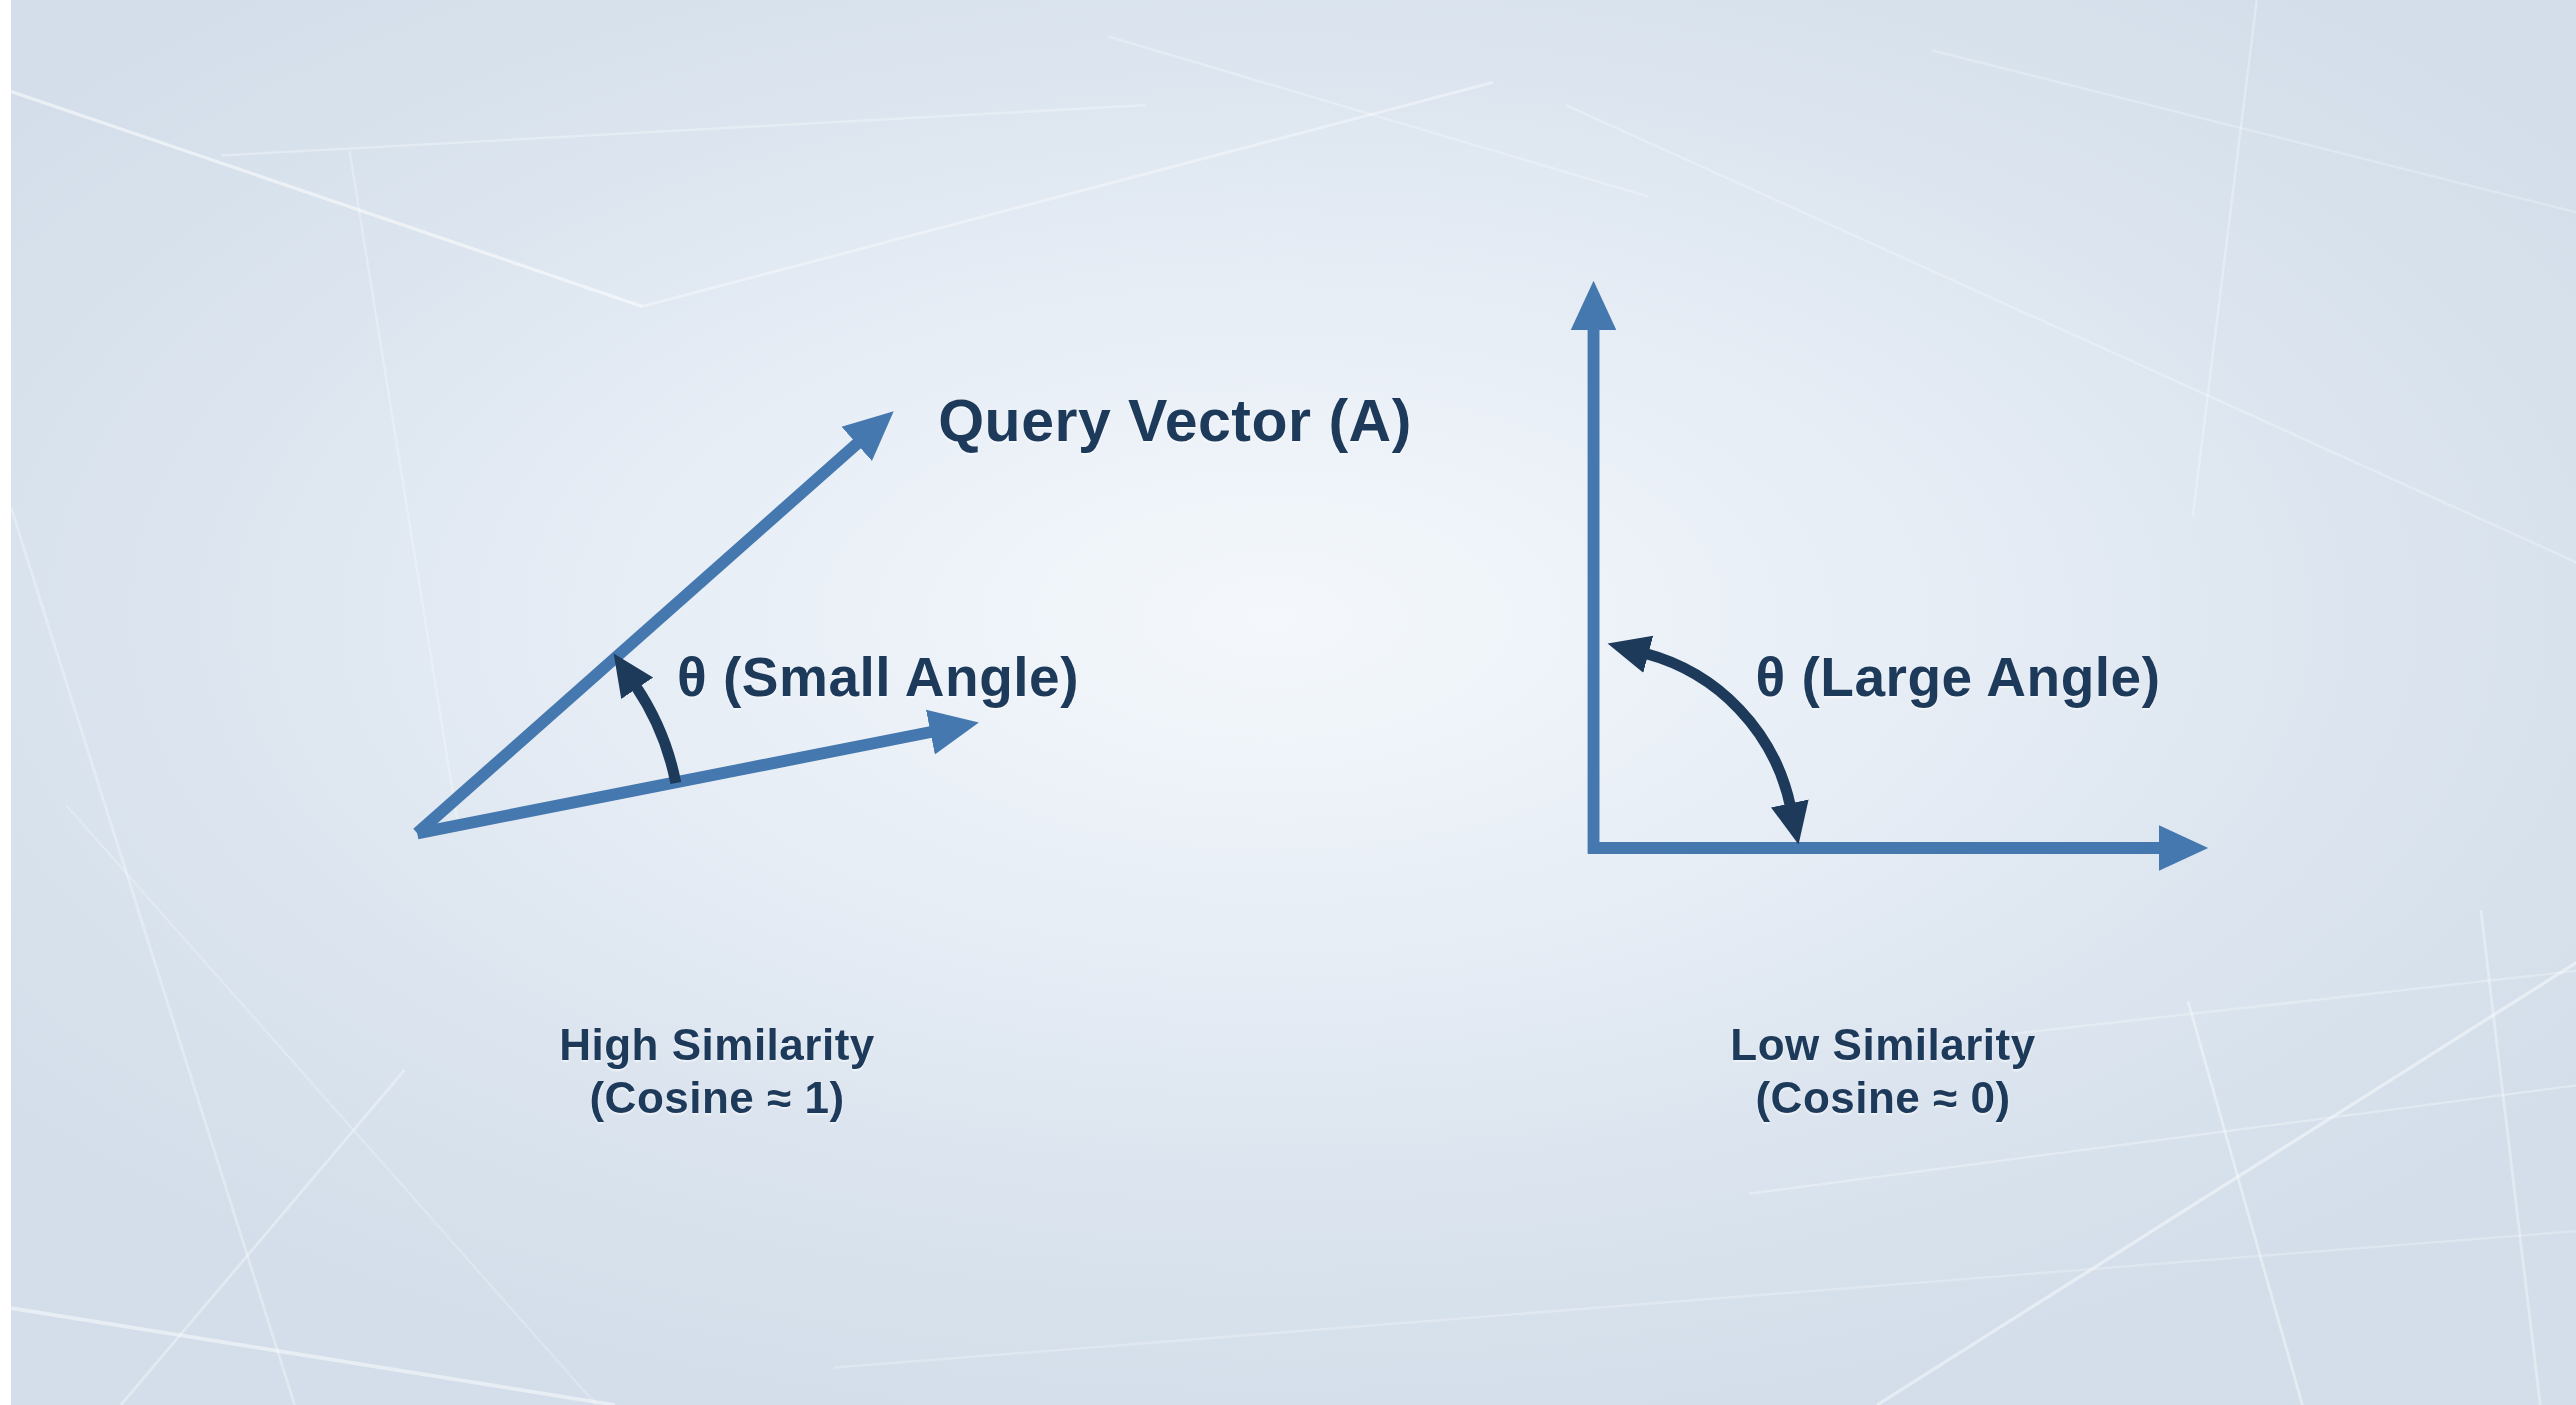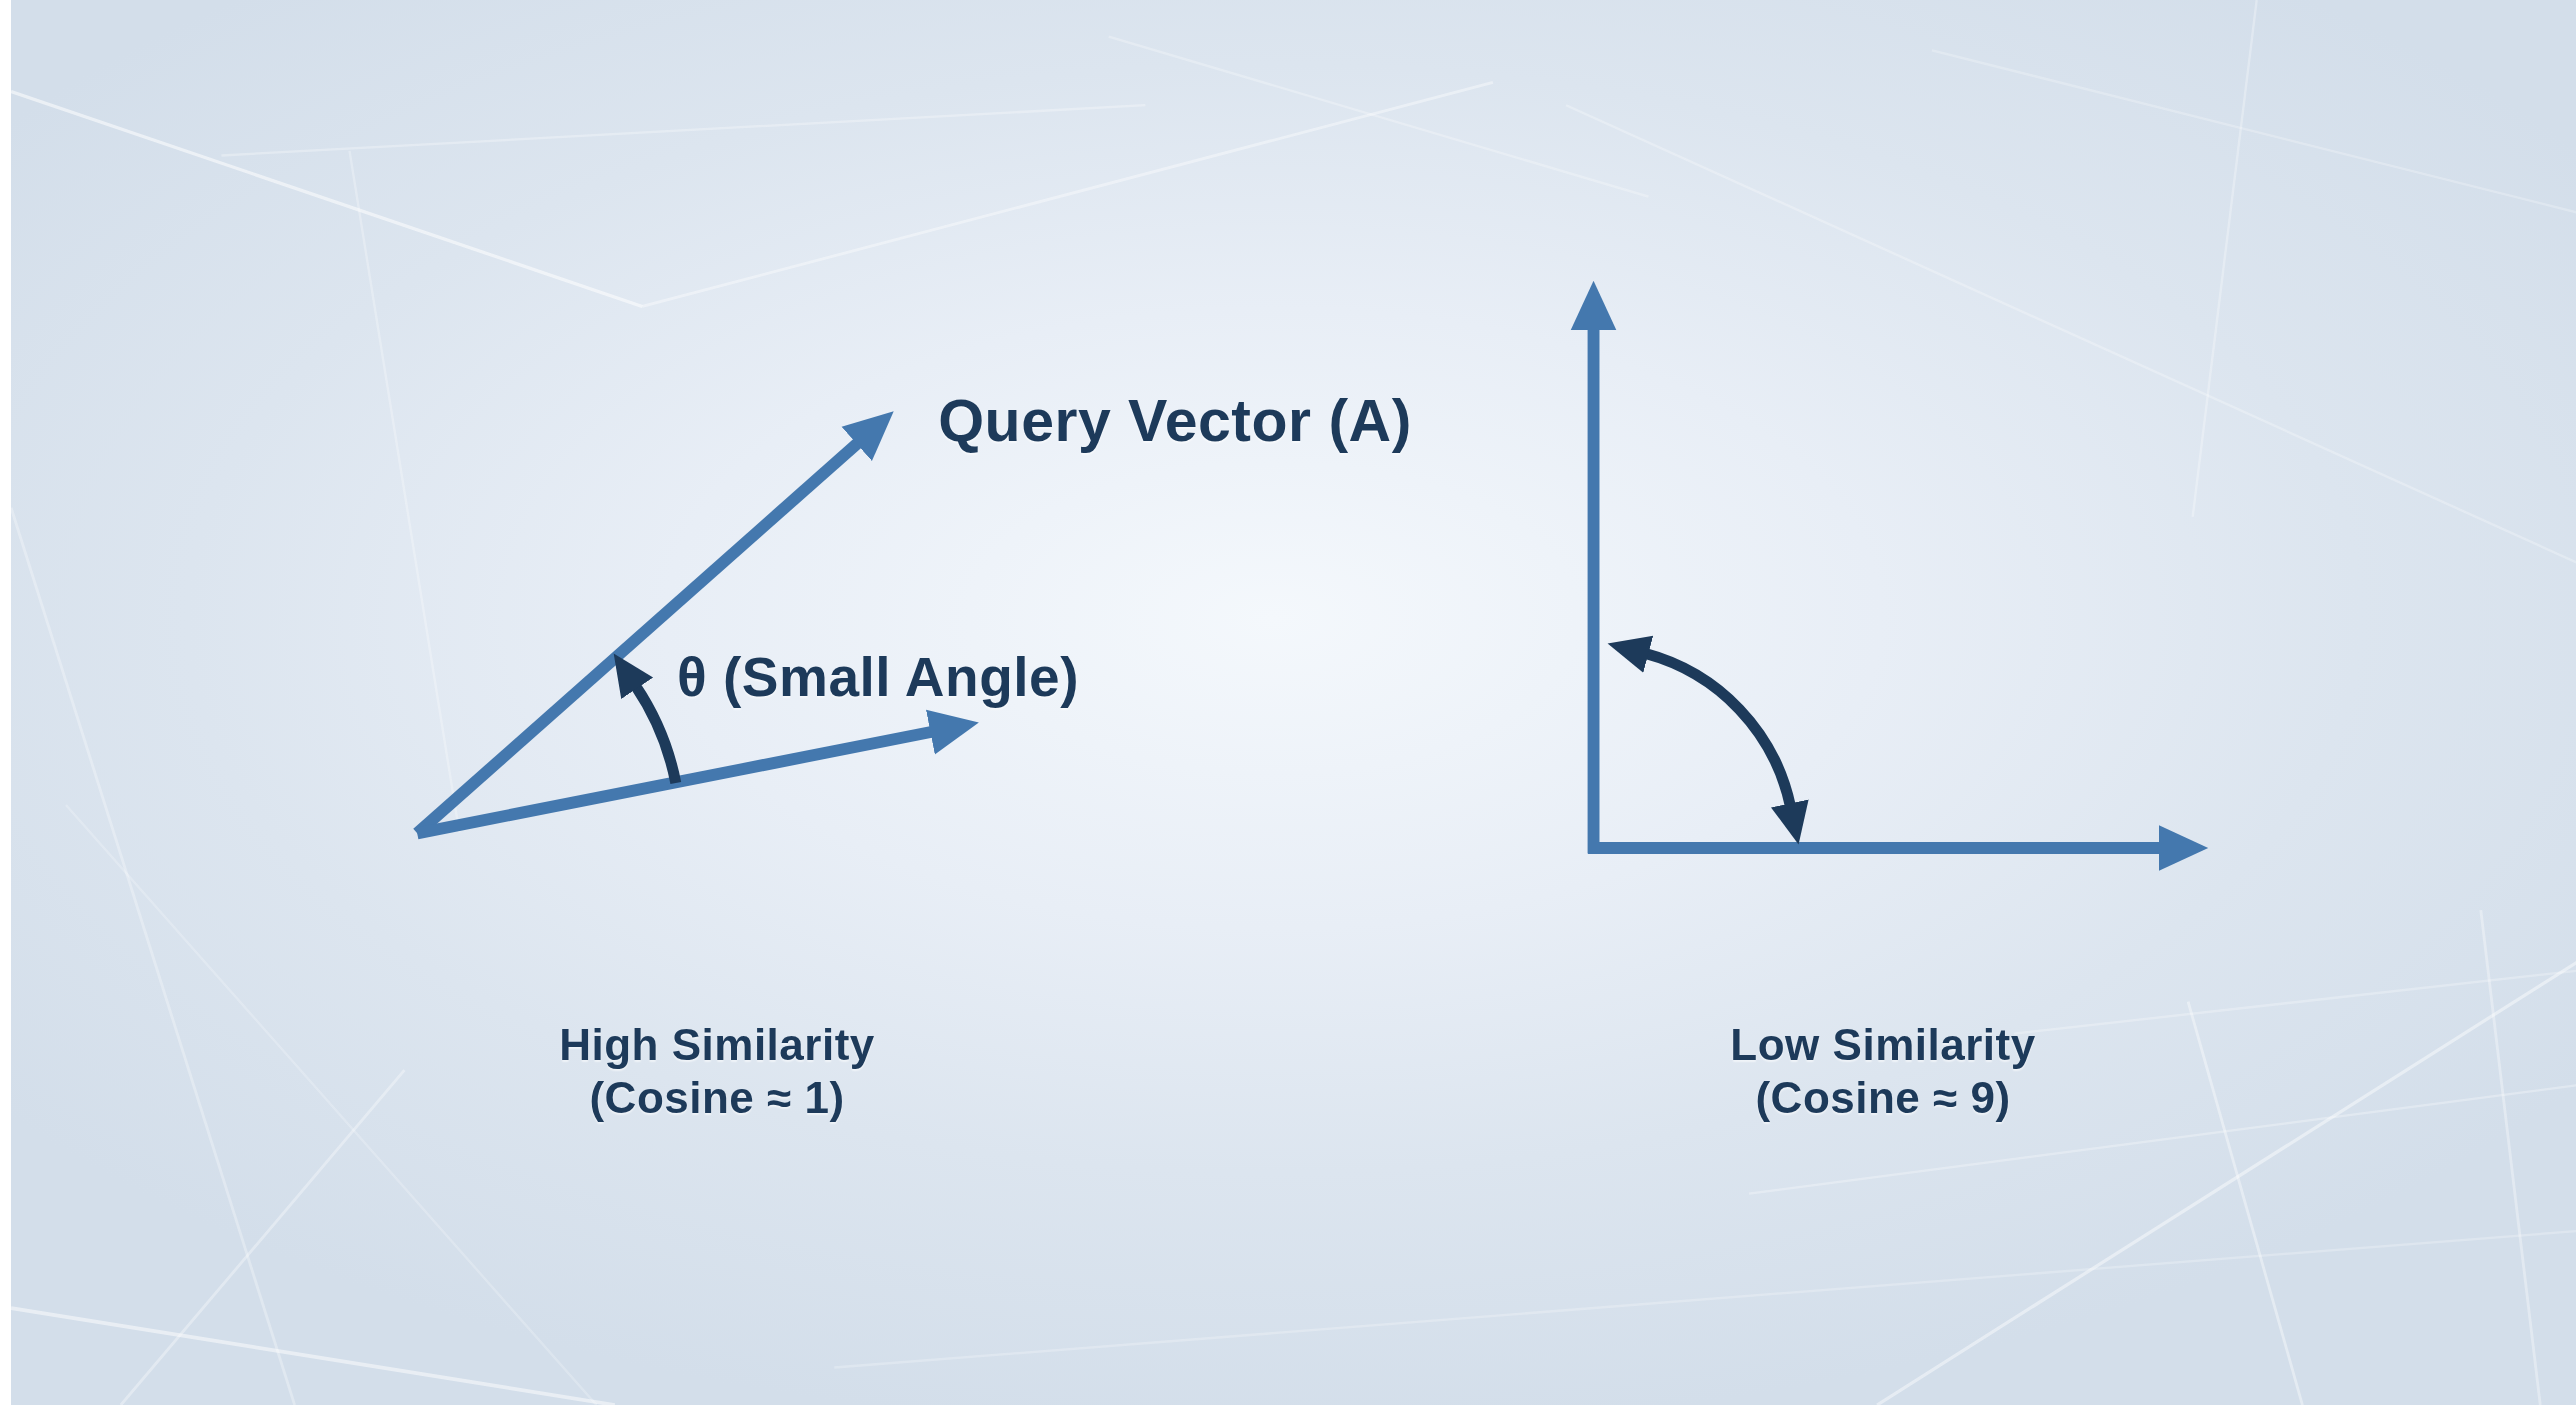--- a/index.html
+++ b/index.html
@@ -117,25 +117,26 @@
       <line x1="1724" y1="927" x2="2350" y2="927" stroke-width="13" marker-end="url(#arrowBlue)" stroke="#4478ae"></line>
       <path d="M 1786.9 714.5 A 220 220 0 0 1 1945.2 881.3" fill="none" stroke-width="12" marker-start="url(#arrowNavy)" marker-end="url(#arrowNavy)" stroke="#1d3a5a"></path>
     </g>
   </svg>
 
   <div class="label vector-label lbl-query">Query Vector (A)</div>
 
   <div class="label angle-label lbl-small-angle">θ (Small Angle)</div>
 
 
+  <div class="label angle-label lbl-large-angle">θ (Large Angle)</div>
 
   <div class="caption cap-left">
     <span>High Similarity</span>
     <span>(Cosine ≈ 1)</span>
   </div>
 
   <div class="caption cap-right">
     <span>Low Similarity</span>
-    <span>(Cosine ≈ 9)</span>
+    <span>(Cosine ≈ 0)</span>
   </div>
 
 </div>
 
 
 </body></html>

